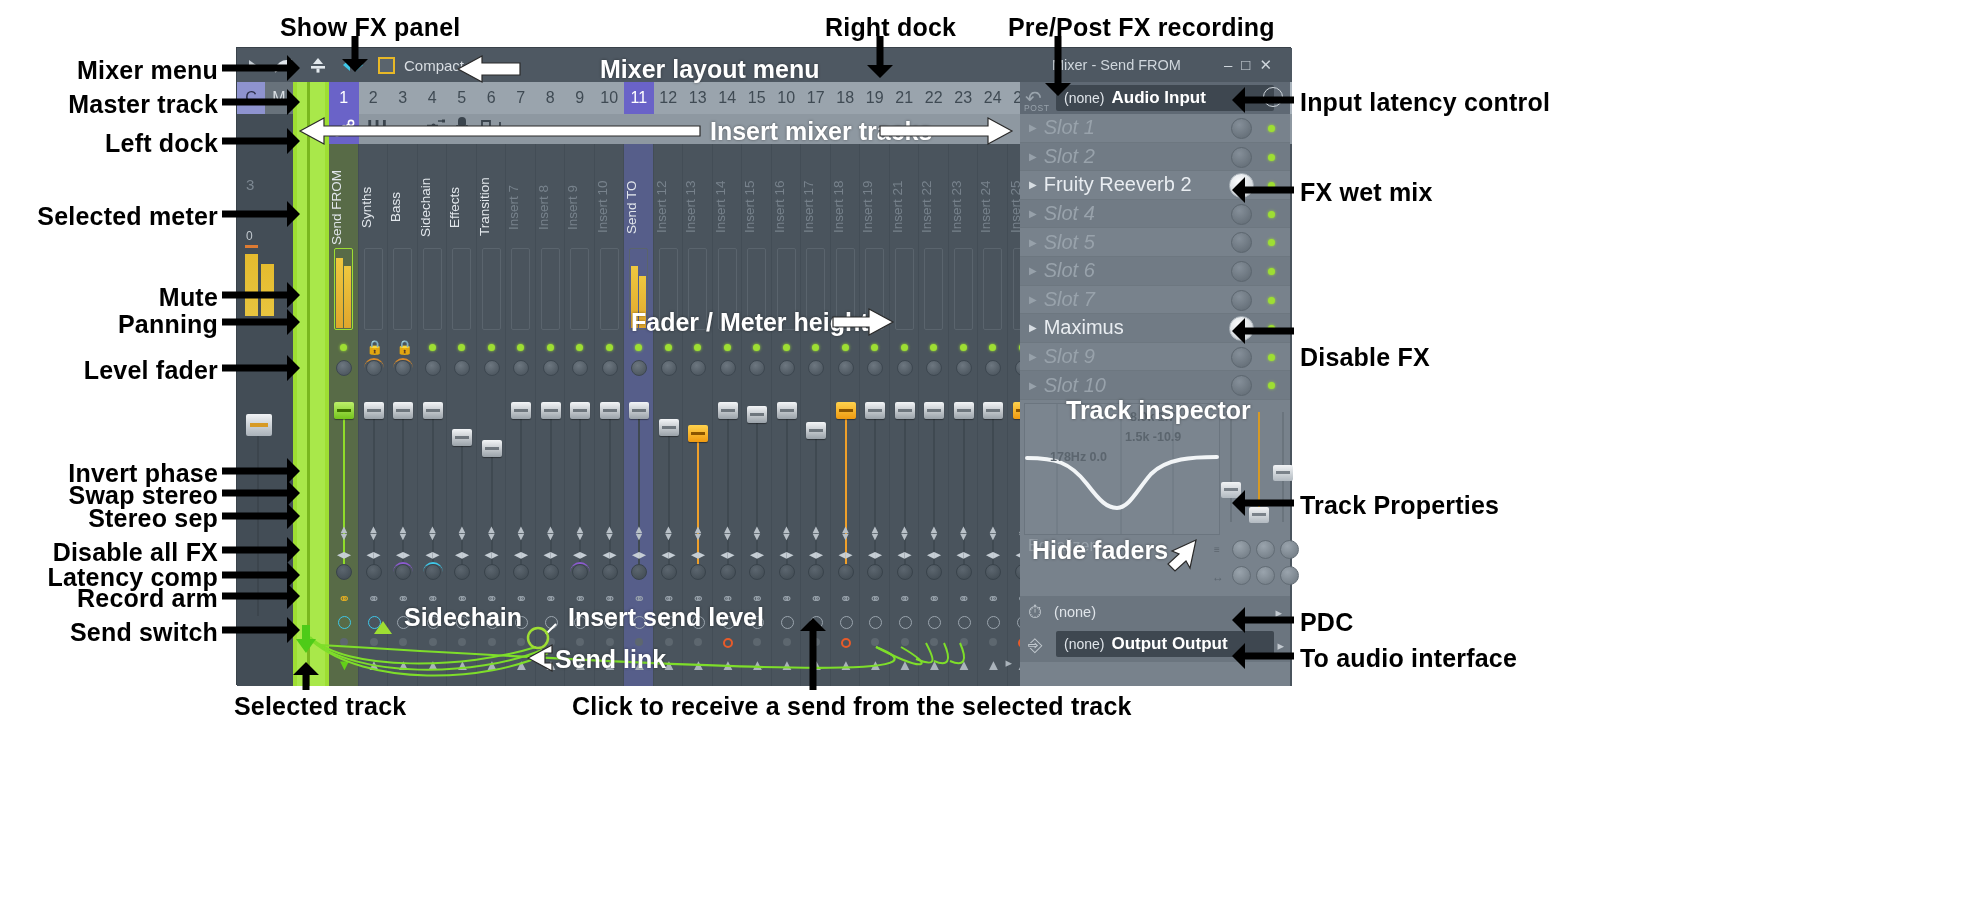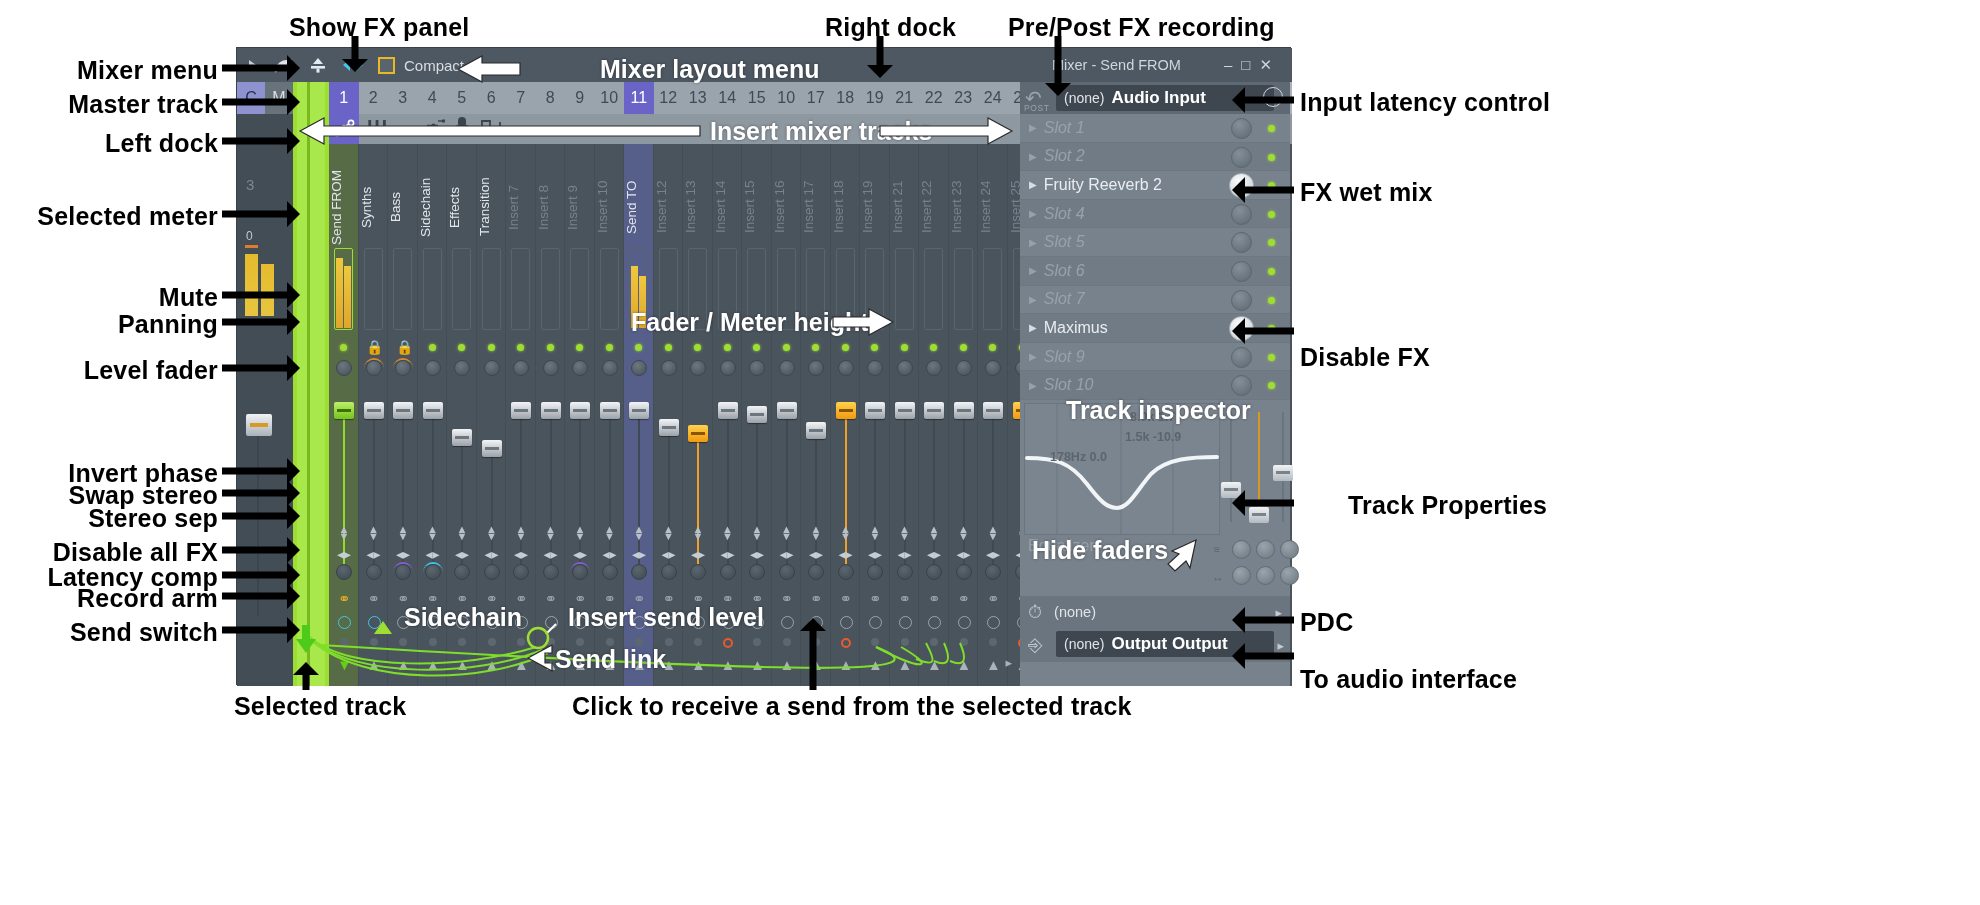--- a/index.html
+++ b/index.html
@@ -142,21 +142,21 @@
   .snd.g{color:#9ede33;}
   .snd.down{color:#63d018;}
 
   
   #rdock{position:absolute;right:0;top:34px;width:270px;height:604px;background:#78828c;}
   .fxrow{height:28.6px;display:flex;align-items:center;border-bottom:1px solid #6d7780;
          position:relative;padding-left:9px;box-sizing:border-box;}
   .fxrow.alt{background:#717b85;}
   .tri{color:#d7dde2;font-size:10px;margin-right:7px;}
   .tri.dim{color:#97a1aa;}
-  .fxname{font-size:16px;color:#e9edf1;font-style:normal;}
+  .fxname{font-size:20px;color:#e9edf1;font-style:normal;}
   .fxname.empty{color:#98a2ab;font-style:italic;}
   .knob{position:absolute;right:38px;top:4px;width:21px;height:21px;border-radius:50%;
         background:radial-gradient(circle at 38% 30%,#858f99,#5e6871);
         border:1px solid #5b656e;box-sizing:border-box;}
   .knob.big{width:25px;height:25px;top:2px;right:36px;background:radial-gradient(circle at 38% 30%,#fbfcfd,#c3cad0);
             border:1px solid #aeb6bd;}
   .greendot{position:absolute;right:15px;top:11px;width:7px;height:7px;border-radius:50%;
             background:#9ede33;box-shadow:0 0 3px #9ede33;}
 
   .inrow{height:32px;background:#5f6974;display:flex;align-items:center;position:relative;}
@@ -955,26 +955,26 @@
     <div class="anno r" style="left: 0px; width: 218px; top: 506px;">Stereo sep</div>
     <div class="anno r" style="left: 0px; width: 218px; top: 540px;">Disable all FX</div>
     <div class="anno r" style="left: 0px; width: 218px; top: 565px;">Latency comp</div>
     <div class="anno r" style="left: 0px; width: 218px; top: 586px;">Record arm</div>
     <div class="anno r" style="left: 0px; width: 218px; top: 620px;">Send switch</div>
   </div>
 <div id="anno-right">
     <div class="anno" style="left: 1300px; top: 90px;">Input latency control</div>
     <div class="anno" style="left: 1300px; top: 180px;">FX wet mix</div>
     <div class="anno" style="left: 1300px; top: 321px; margin-top: 24px;">Disable FX</div>
-    <div class="anno" style="left: 1300px; top: 493px; margin-left: 48px;">Track Properties</div>
+    <div class="anno" style="left: 1300px; top: 493px;">Track Properties</div>
     <div class="anno" style="left: 1300px; top: 610px;">PDC</div>
-    <div class="anno" style="left: 1300px; top: 667px;">To audio interface</div>
+    <div class="anno" style="left: 1300px; top: 646px;">To audio interface</div>
   </div>
 <div id="anno-top">
-    <div class="anno" style="left: 289px; top: 15px; text-align: right;">Show FX panel</div>
+    <div class="anno" style="left: 280px; top: 15px; text-align: right;">Show FX panel</div>
     <div class="anno" style="left: 825px; top: 15px;">Right dock</div>
     <div class="anno" style="left: 1008px; top: 15px;">Pre/Post FX recording</div>
   </div>
 <div id="anno-bottom">
     <div class="anno" style="left: 234px; top: 694px;">Selected track</div>
     <div class="anno" style="left: 572px; top: 694px;">Click to receive a send from the selected track</div>
   </div>
 
 <div class="wanno" style="left:600px;top:57px;">Mixer layout menu</div>
 <div class="wanno" style="left:710px;top:119px;">Insert mixer tracks</div>

